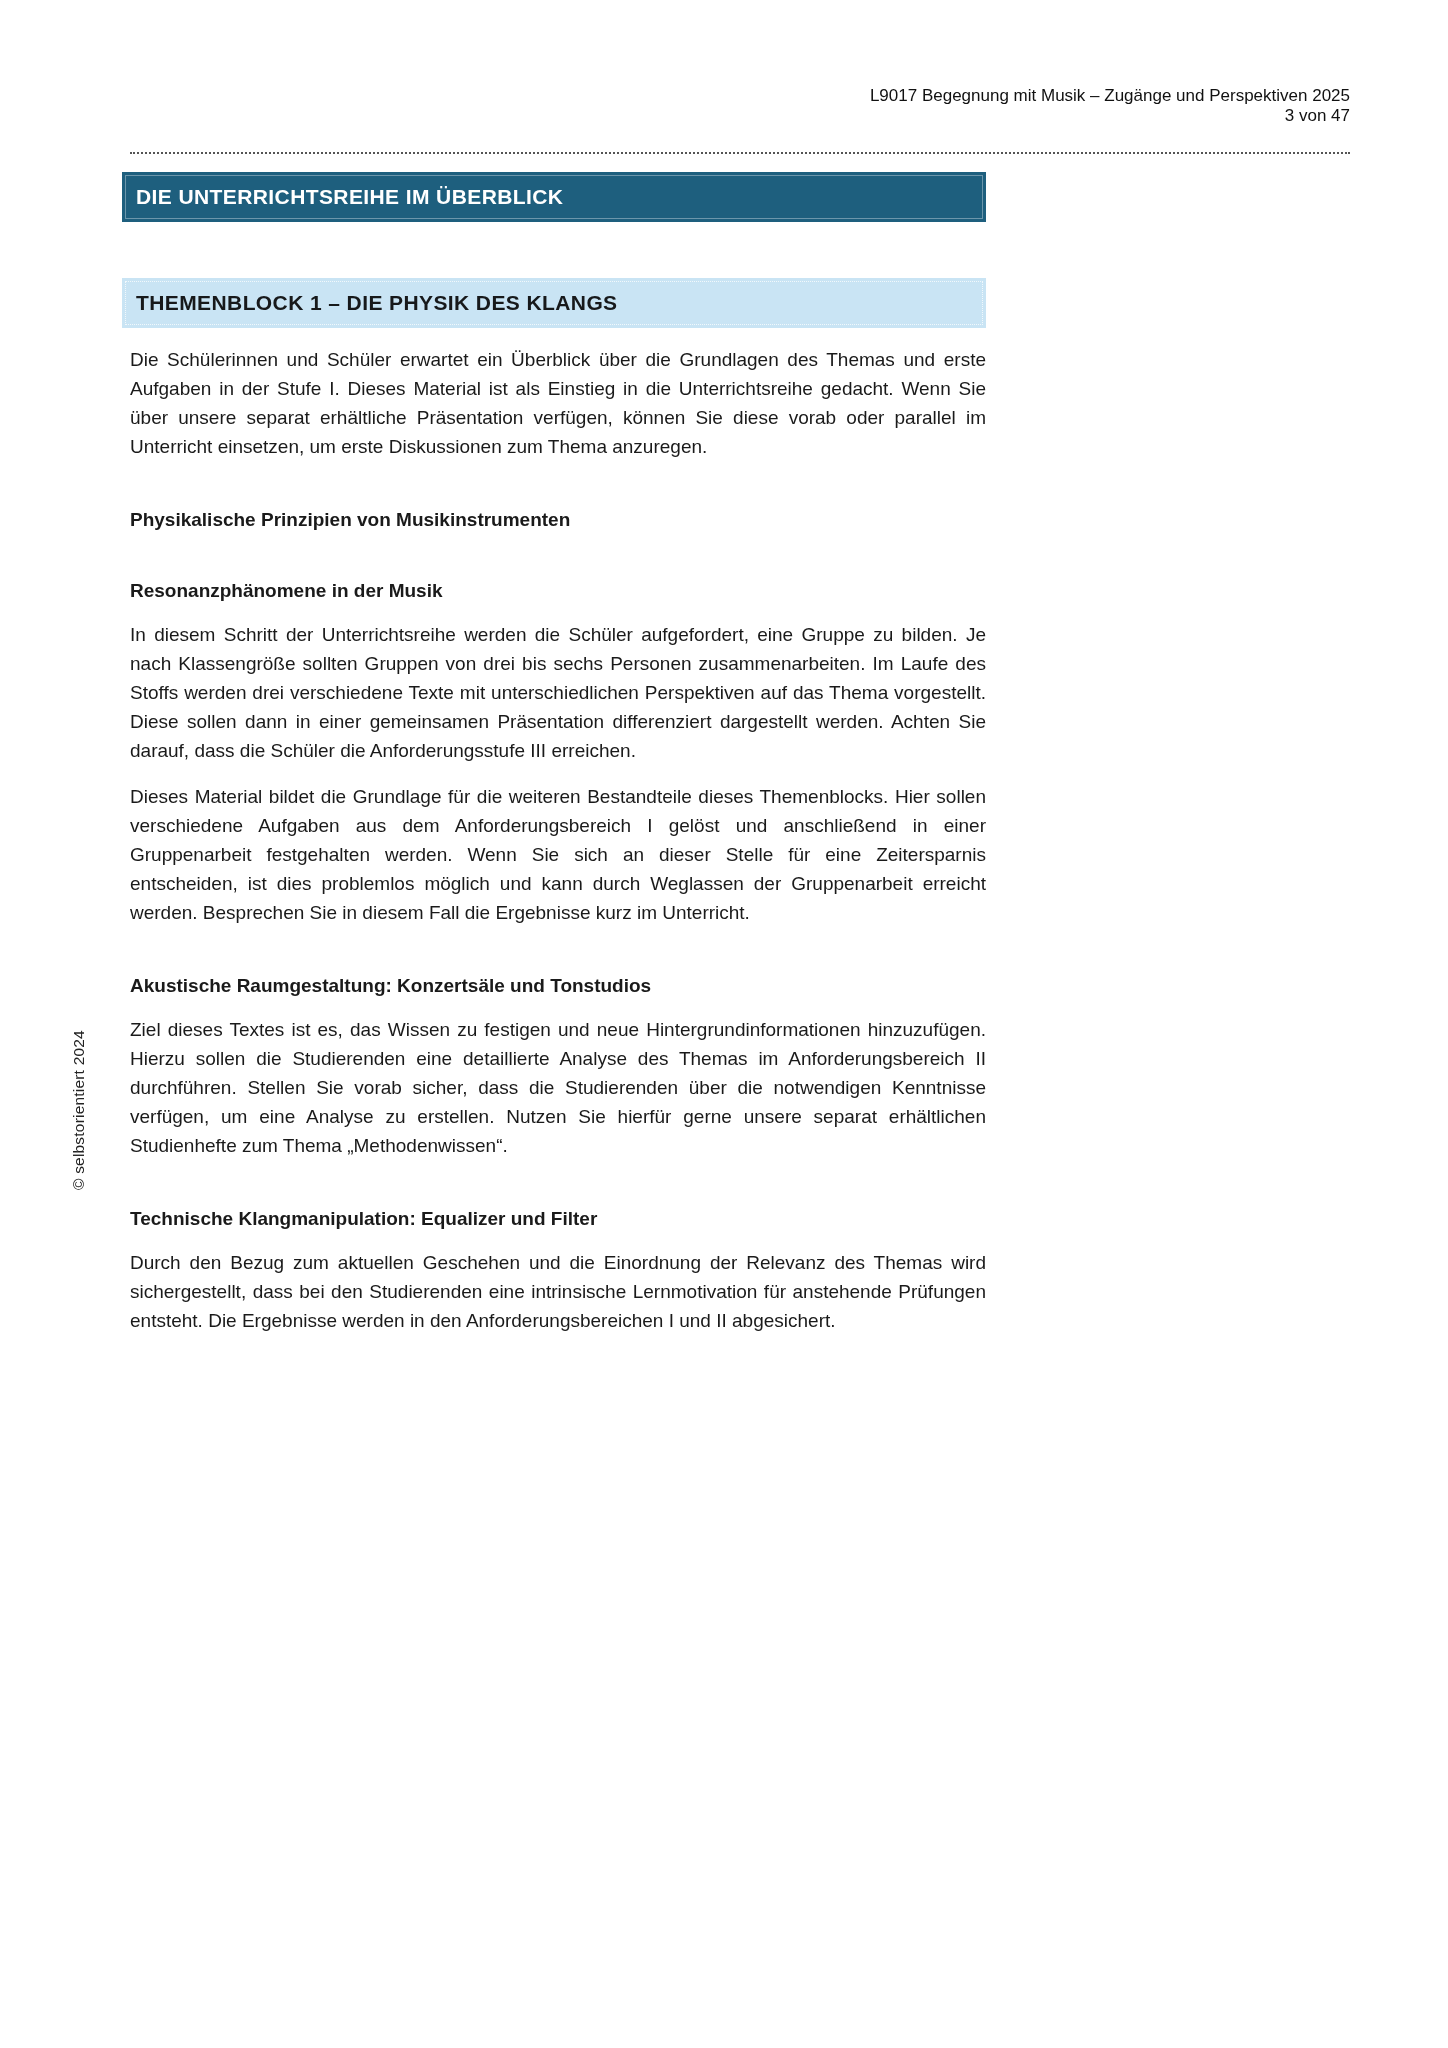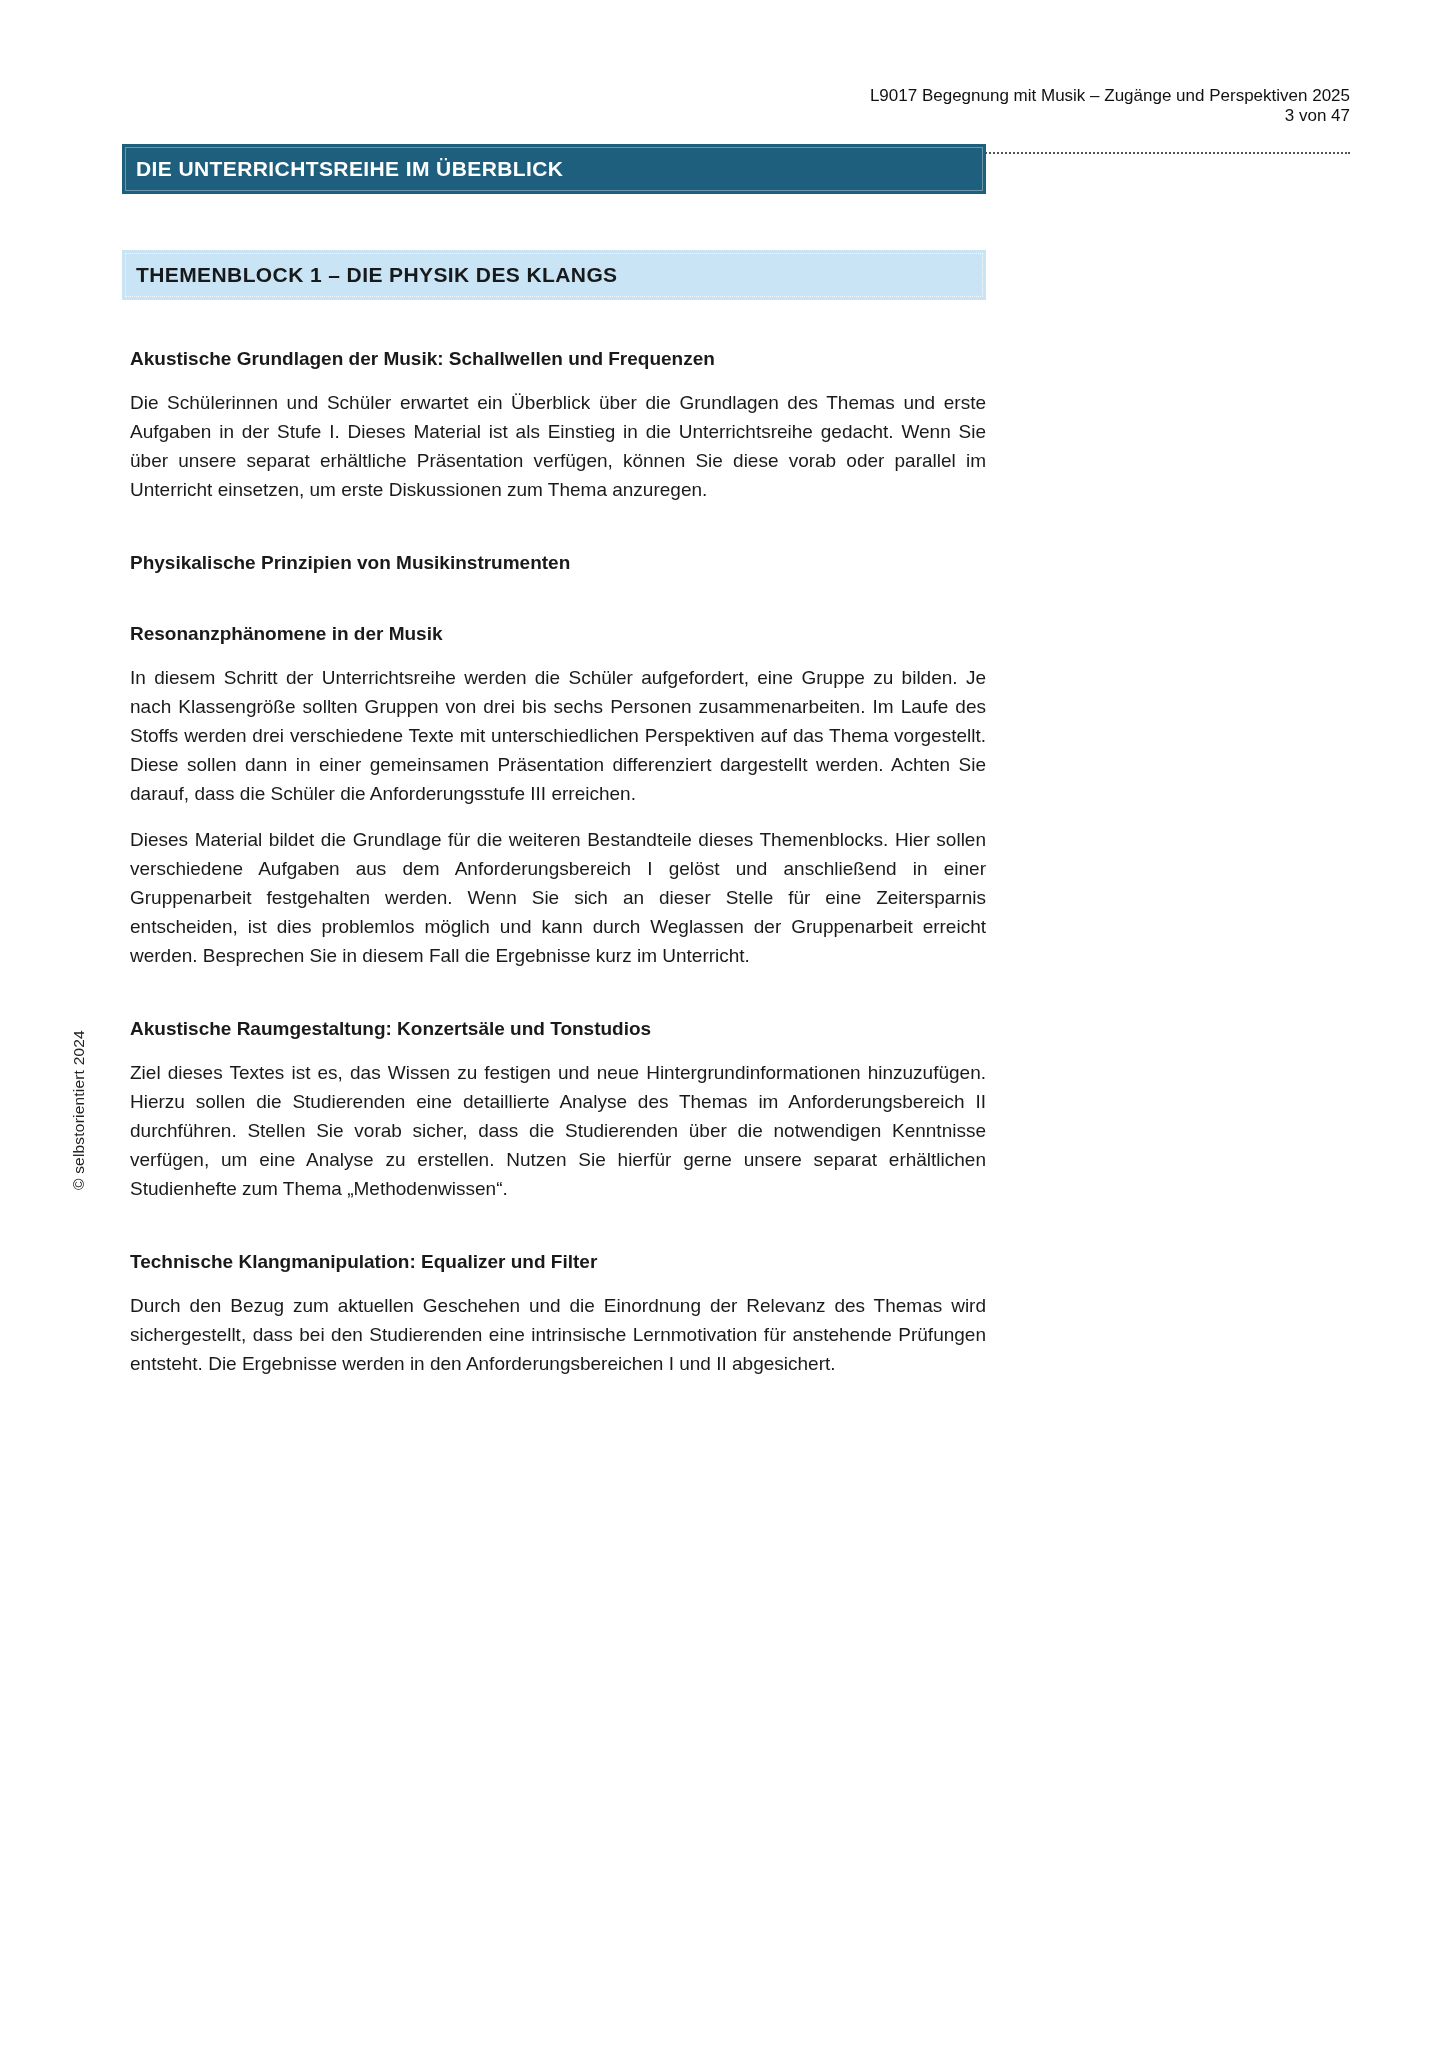--- a/index.html
+++ b/index.html
@@ -60,20 +60,21 @@
     letter-spacing: 0.4px;
   }
   .banner::before {
     content: "";
     position: absolute;
     inset: 3px;
     border: 1px solid rgba(255,255,255,0.35);
     pointer-events: none;
   }
   .banner-dark {
+    margin-top: 28px;
     background: var(--banner-dark);
     color: #ffffff;
     font-weight: bold;
     font-size: 21px;
   }
   .banner-light {
     margin-top: 56px;
     background: var(--banner-light);
     color: #17191b;
     font-weight: bold;
@@ -107,21 +108,20 @@
 
 <div class="copyright">© selbstorientiert 2024</div>
 
 <div class="content">
 
   <div class="banner banner-dark">DIE UNTERRICHTSREIHE IM ÜBERBLICK</div>
 
   <section>
     <div class="banner banner-light first">THEMENBLOCK 1 – DIE PHYSIK DES KLANGS</div>
 
-    <h3 class="item-heading">Akustische Grundlagen der Musik: Schallwellen und Frequenzen</h3>
     <p class="item-body">Die Schülerinnen und Schüler erwartet ein Überblick über die Grundlagen des Themas und erste Aufgaben in der Stufe I. Dieses Material ist als Einstieg in die Unterrichtsreihe gedacht. Wenn Sie über unsere separat erhältliche Präsentation verfügen, können Sie diese vorab oder parallel im Unterricht einsetzen, um erste Diskussionen zum Thema anzuregen.</p>
 
     <h3 class="item-heading">Physikalische Prinzipien von Musikinstrumenten</h3>
 
     <h3 class="item-heading">Resonanzphänomene in der Musik</h3>
     <p class="item-body">In diesem Schritt der Unterrichtsreihe werden die Schüler aufgefordert, eine Gruppe zu bilden. Je nach Klassengröße sollten Gruppen von drei bis sechs Personen zusammenarbeiten. Im Laufe des Stoffs werden drei verschiedene Texte mit unterschiedlichen Perspektiven auf das Thema vorgestellt. Diese sollen dann in einer gemeinsamen Präsentation differenziert dargestellt werden. Achten Sie darauf, dass die Schüler die Anforderungsstufe III erreichen.</p>
   </section>
 
   <section>
 

